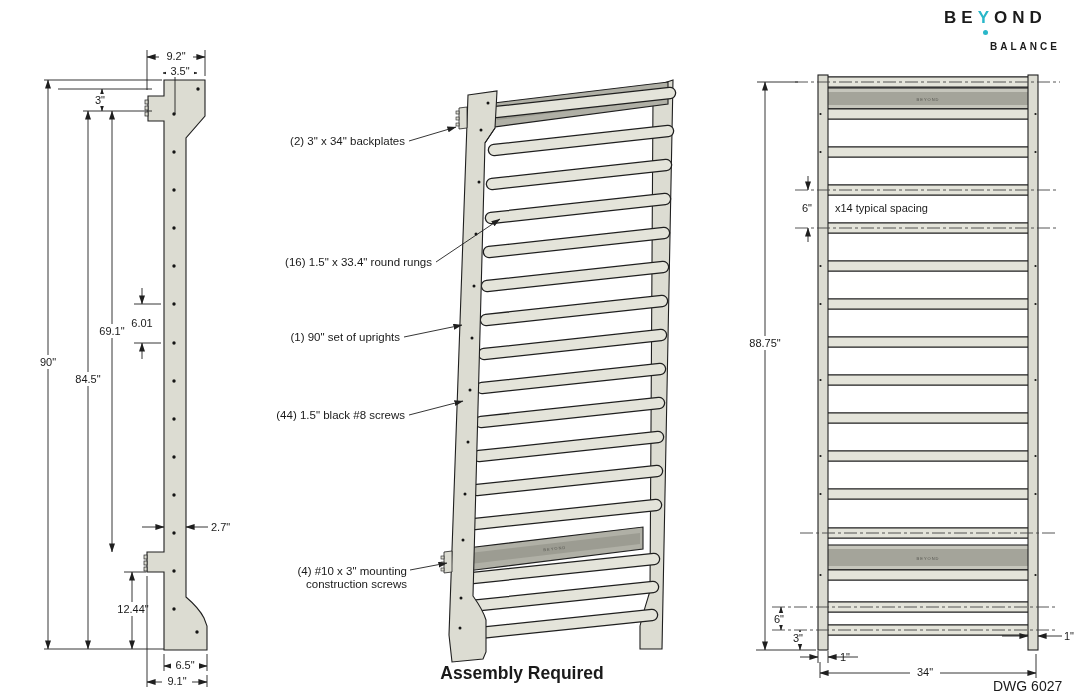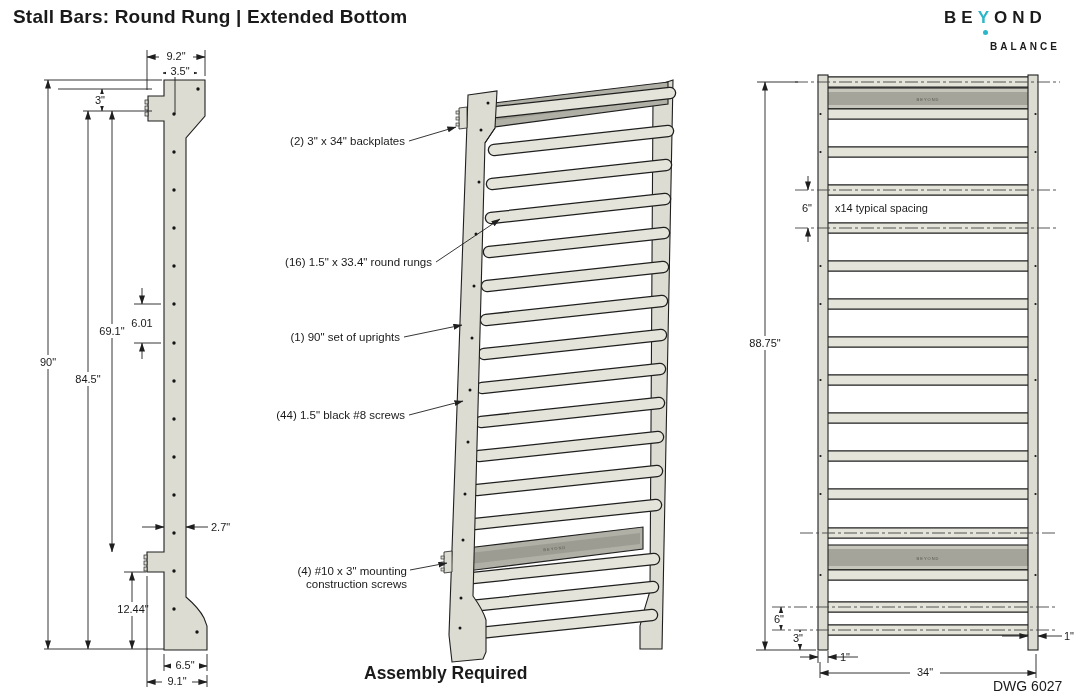--- a/index.html
+++ b/index.html
@@ -4,40 +4,39 @@
 <style>
   html,body{margin:0;padding:0;background:#fff;}
   .page{position:relative;width:1080px;height:699px;background:#ffffff;overflow:hidden;
         font-family:"Liberation Sans",sans-serif;color:#1a1a1a;}
   .title{position:absolute;left:13px;top:6px;font-size:19px;font-weight:bold;letter-spacing:.2px;}
   .logo{position:absolute;right:16px;top:8px;width:120px;height:38px;}
   .logo-row{font-size:17px;font-weight:bold;letter-spacing:5px;color:#1b1b1b;white-space:nowrap;}
   .logo-row .accent{color:#29b7c9;}
   .logo-dot{position:absolute;left:39px;top:22px;width:5px;height:5px;border-radius:50%;background:#29b7c9;}
   .logo-sub{font-size:10px;font-weight:bold;letter-spacing:3px;margin-top:13px;margin-left:46px;color:#1b1b1b;}
-  .assembly{position:absolute;left:364px;top:663px;width:260px;text-align:left;
+  .assembly{position:absolute;left:392px;top:663px;width:260px;text-align:center;
             font-size:17.5px;font-weight:bold;}
   .dwg{position:absolute;left:993px;top:678px;font-size:14px;}
   svg{position:absolute;left:0;top:0;}
   svg text{font-family:"Liberation Sans",sans-serif;fill:#1a1a1a;font-size:11px;}
   .dimline{stroke:#1f1f1f;stroke-width:0.9;fill:none;}
   .part{fill:#dcdcd2;stroke:#1f1f1f;stroke-width:1.1;}
   .edge{stroke:#1f1f1f;stroke-width:1;fill:none;}
   .cl{stroke:#444;stroke-width:0.9;fill:none;stroke-dasharray:13 3 3 3;}
   .wbg{fill:#ffffff;}
   .mid{text-anchor:middle;}
   .callout{font-size:11.5px;text-anchor:end;}
   .mark{font-size:4px;fill:#55554f;text-anchor:middle;letter-spacing:1px;}
 </style>
 </head>
 <body>
 
 <div class="page">
 
-  <div class="title">Stall Bars: Round Rung | Extended Bottom</div>
 
   <div class="logo">
     <div class="logo-row"><span>BE</span><span class="accent">Y</span><span>OND</span></div>
     <span class="logo-dot"></span>
     <div class="logo-sub">BALANCE</div>
   </div>
 
   <svg width="1080" height="699" viewBox="0 0 1080 699">
     <defs>
       <marker id="ma" markerWidth="9" markerHeight="7" refX="8.6" refY="3" orient="auto-start-reverse" markerUnits="userSpaceOnUse">

